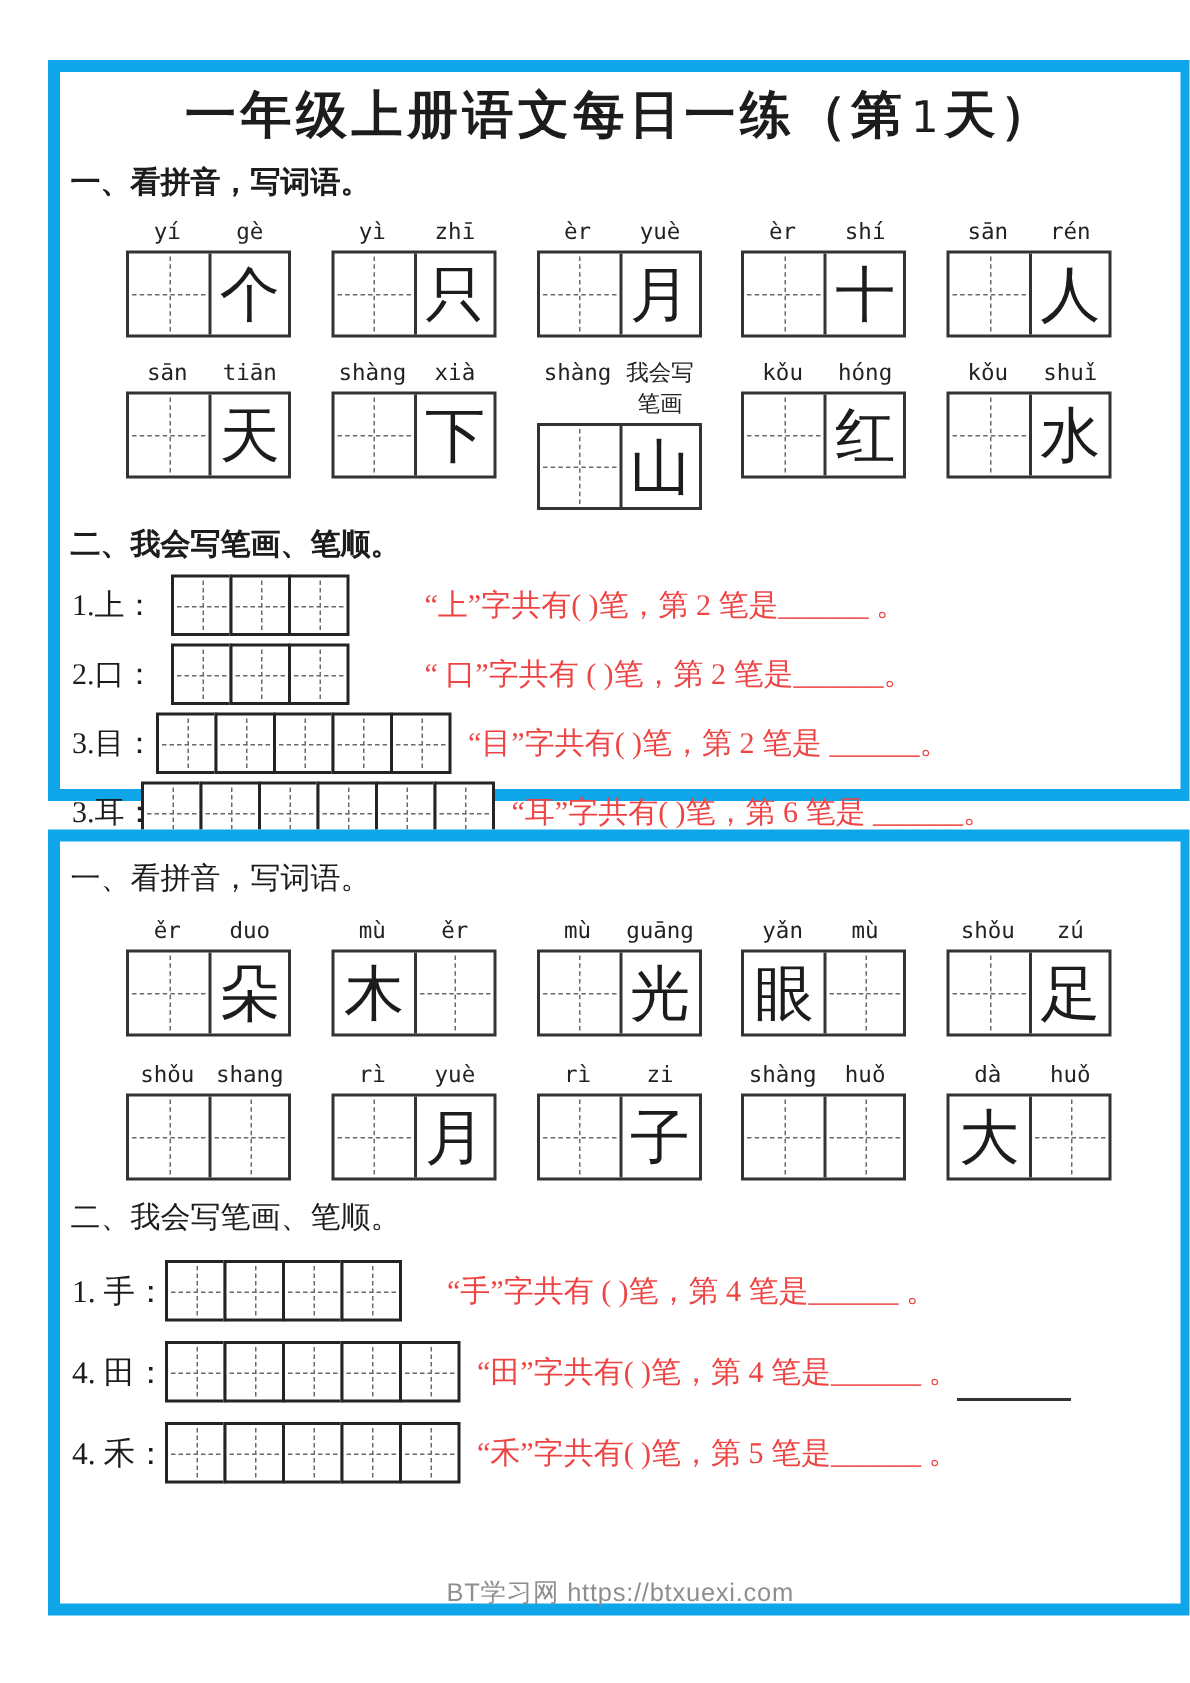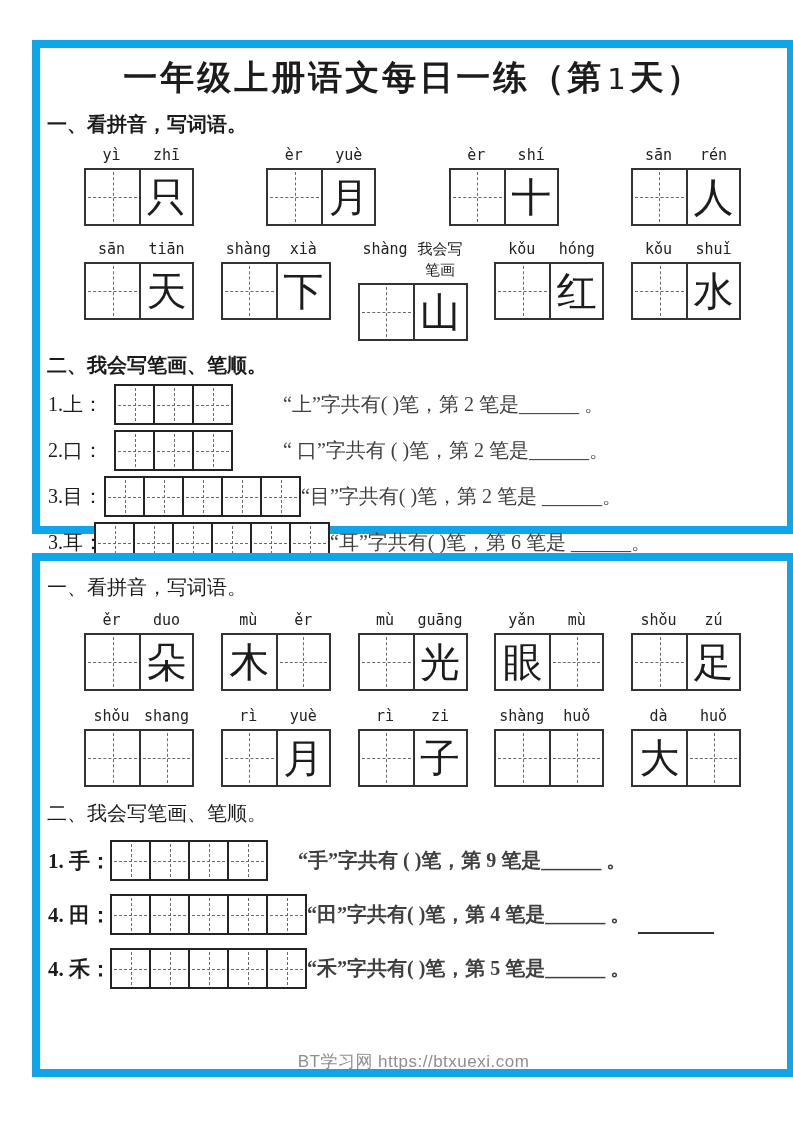--- a/index.html
+++ b/index.html
@@ -14,21 +14,21 @@
     border: 8px solid #0ea5e9; background: #fff;
   }
   #panel1 { top: 40px;  height: 494px; }
   #panel2 { top: 553px; height: 524px; }
 
   .title { text-align: center; font-weight: bold; font-size: 34px; letter-spacing: 3px; line-height: 46px; }
   #panel1 .title { margin-top: 7px; }
   #panel2 .title { margin-top: 11px; }
   .tnum { font-family: "DejaVu Sans", sans-serif; font-weight: 400; font-size: 29px; letter-spacing: 1px; padding: 0 3px; }
 
-  .sec { font-size: 20px; line-height: 27px; margin-left: 7px; }
+  .sec { font-size: 20px; line-height: 27px; margin-left: 7px; font-family: Liberation Mono, monospace; }
   #panel1 .sec { font-weight: bold; }
   #panel2 .sec { font-weight: normal; }
   #panel1 .sec1 { margin-top: 9px; }
   #panel2 .sec1 { margin-top: 13px; }
   #panel1 .sec2 { margin-top: 11px; }
   #panel2 .sec2 { margin-top: 13px; }
 
   .word-row { display: flex; justify-content: space-between; padding: 0 46px 0 44px; }
   #panel1 .word-row.first  { margin-top: 7px; }
   #panel1 .word-row.second { margin-top: 13px; }
@@ -43,52 +43,68 @@
   .cell + .cell { border-left: 2px solid #333; }
   .vg { position: absolute; left: 50%; top: 2px; bottom: 2px; border-left: 1px dashed #6a6a6a; }
   .hg { position: absolute; top: 50%; left: 2px; right: 2px; border-top: 1px dashed #6a6a6a; }
   .char {
     position: absolute; inset: 0; display: flex; align-items: center; justify-content: center;
     font-size: 40px; font-weight: normal; font-style: normal; font-family: "Liberation Serif", serif;
   }
 
   .stroke-row { display: flex; align-items: center; padding-left: 8px; }
   #panel1 .stroke-row { margin-top: 5px; }
-  #panel2 .stroke-row { margin-top: 13px; font-weight: bold; }
+  #panel2 .stroke-row { margin-top: 13px; }
   .stroke-label { font-size: 20px; white-space: nowrap; }
   #panel1 .stroke-label { width: 66px; }
   #panel2 .stroke-label { width: 62px; font-size: 21px; }
   #panel1 .shift1 .stroke-label { width: 56px; }
   #panel1 .shift2 .stroke-label { width: 46px; }
   .sboxes { display: flex; }
   .sbox { width: 41px; height: 41px; border: 2px solid #242424; margin-left: -2px; position: relative; background:#fff; }
   .sbox:first-child { margin-left: 0; }
-  .stroke-text { font-size: 20px; white-space: nowrap; color:#404040; }
+  .stroke-text { font-size: 20px; white-space: nowrap; color:#ef4444; }
   .gap-lg .stroke-text { margin-left: 50px; }
   .gap-md .stroke-text { margin-left: 30px; }
-  .gap-sm .stroke-text { }
+  .gap-sm .stroke-text { margin-left: 11px; }
 
   .stray-underline { position: absolute; left: 598px; top: 371px; width: 76px; border-top: 2px solid #333; }
 
   .watermark {
     position: absolute; left: 0; right: 0; bottom: -4px; text-align: center;
     font-family: "Liberation Sans", sans-serif; font-size: 17px; color: #8e8e8e; letter-spacing: 0.5px;
   }
 </style>
 </head>
 <body>
 
 <div class="panel" id="panel1">
   <div class="title"><span>一年级上册语文每日一练（第</span><span class="tnum">1</span><span>天）</span></div>
 
   <div class="sec sec1">一、看拼音，写词语。</div>
 
   <div class="word-row first">
     <div class="wg">
       <div class="py">
+          <span>yí</span>
+          <span>gè</span>
+        </div>
+      <div class="wb">
+        <div class="cell">
+            <i class="vg"></i>
+            <i class="hg"></i>
+            <b class="char"></b>
+          </div>
+        <div class="cell filled">
+            <b class="char">个</b>
+          </div>
+      </div>
+    </div>
+    <div class="wg">
+      <div class="py">
           <span>yì</span>
           <span>zhī</span>
         </div>
       <div class="wb">
         <div class="cell">
             <i class="vg"></i>
             <i class="hg"></i>
             <b class="char"></b>
           </div>
         <div class="cell filled">
@@ -514,21 +530,21 @@
         </div>
         <div class="sbox">
           <i class="vg"></i>
           <i class="hg"></i>
         </div>
         <div class="sbox">
           <i class="vg"></i>
           <i class="hg"></i>
         </div>
       </div>
-    <span class="stroke-text">“手”字共有 (  )笔，第 9 笔是______ 。</span>
+    <span class="stroke-text">“手”字共有 (  )笔，第 4 笔是______ 。</span>
   </div>
   <div class="stroke-row gap-sm">
     <span class="stroke-label">4. 田：</span>
     <div class="sboxes">
         <div class="sbox">
           <i class="vg"></i>
           <i class="hg"></i>
         </div>
         <div class="sbox">
           <i class="vg"></i>

